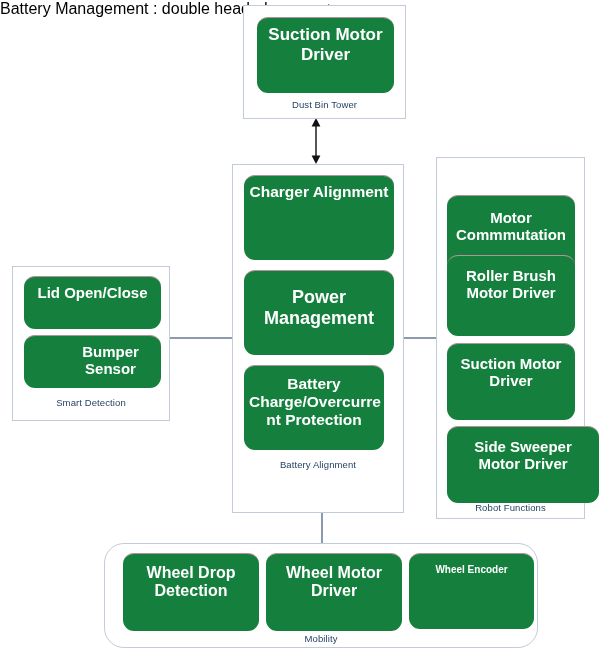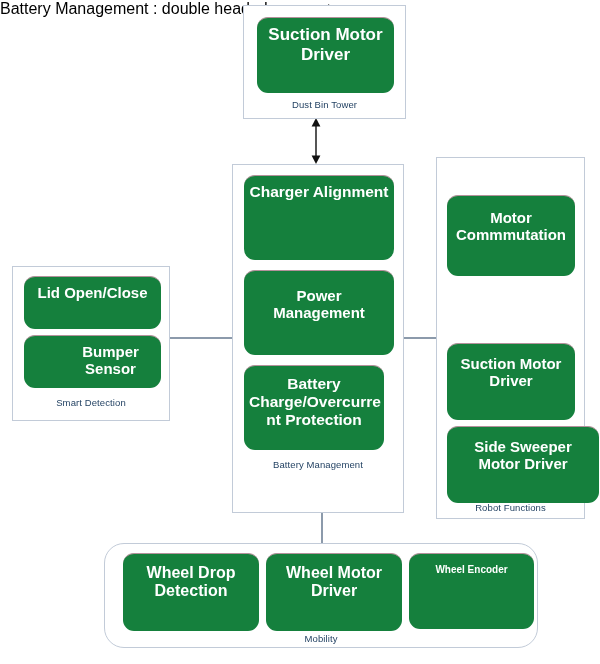--- a/index.html
+++ b/index.html
@@ -121,34 +121,37 @@
     </div>
     <div class="group-label" style="top:130px;">Smart Detection</div>
   </div>
 
 
   
   <div class="group" style="left:232px; top:164px; width:172px; height:349px;">
     <div class="node" style="left:11px; top:10px; width:150px; height:85px; font-size:15.5px;">
       <span>Charger Alignment</span>
     </div>
-    <div class="node" style="left:11px; top:105px; width:150px; height:85px; font-size:15px; padding-top:16px;">
+    <div class="node" style="left:11px; top:105px; width:150px; height:85px; font-size:18px; padding-top:16px;">
       <span>Power Management</span>
     </div>
     <div class="node" style="left:11px; top:200px; width:140px; height:85px; font-size:15.5px; padding-top:9px;">
       <span>Battery Charge/Overcurre nt Protection</span>
     </div>
-    <div class="group-label" style="top:294px;">Battery Management</div>
+    <div class="group-label" style="top:294px;">Battery Alignment</div>
   </div>
 
 
   
   <div class="group" style="left:436px; top:157px; width:149px; height:362px;">
     <div class="node" style="left:10px; top:9px; width:128px; height:81px; font-size:15px; padding-top:13px;margin-top:28px;">
       <span>Motor Commmutation</span>
+    </div>
+    <div class="node" style="left:10px; top:97px; width:128px; height:81px; font-size:15px; padding-top:11px;">
+      <span>Roller Brush Motor Driver</span>
     </div>
     <div class="node" style="left:10px; top:185px; width:128px; height:77px; font-size:15px; padding-top:11px;">
       <span>Suction Motor Driver</span>
     </div>
     <div class="node" style="left:10px; top:268px; width:152px; height:77px; font-size:15px; padding-top:11px;">
       <span>Side Sweeper Motor Driver</span>
     </div>
     <div class="group-label" style="top:344px;">Robot Functions</div>
   </div>
 

